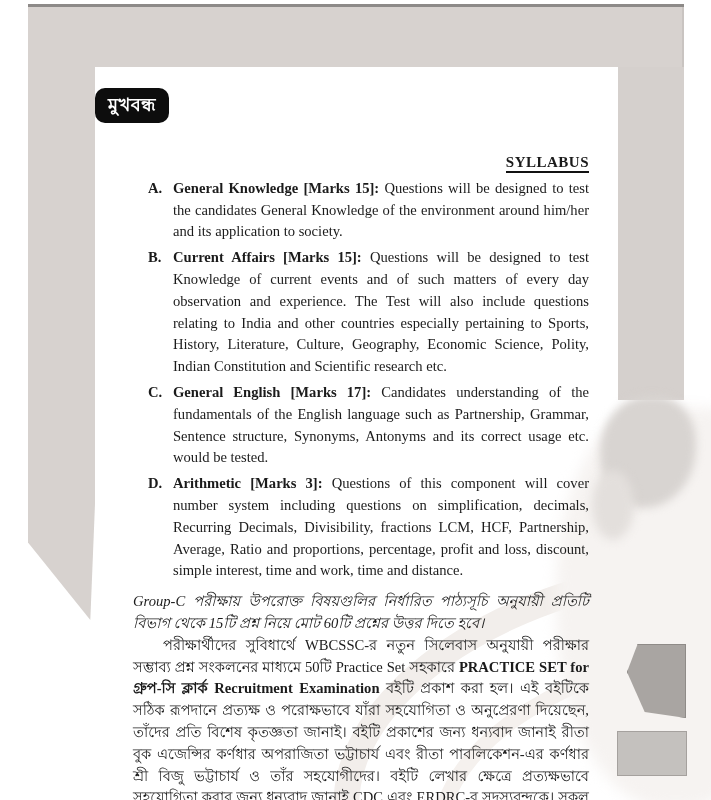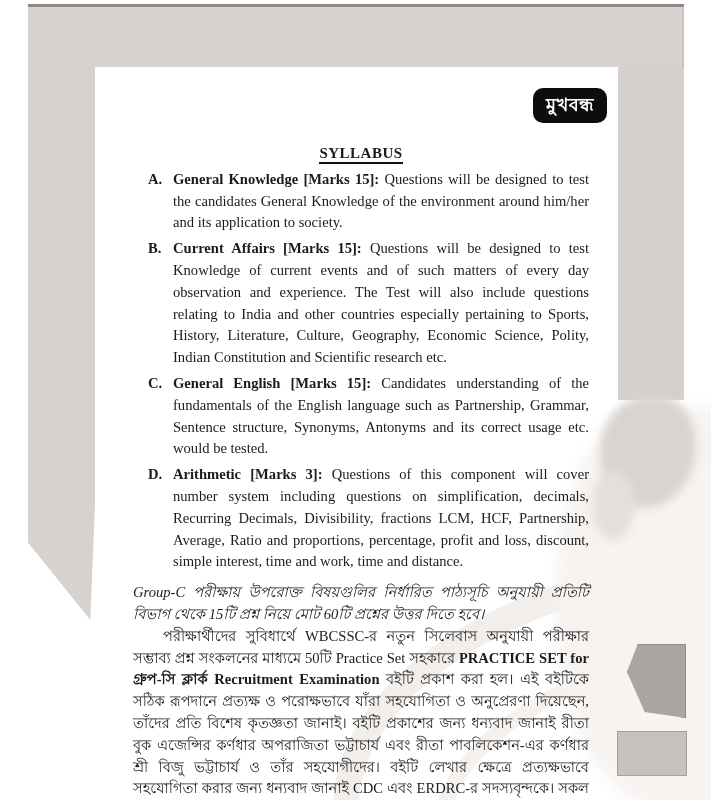--- a/index.html
+++ b/index.html
@@ -58,35 +58,35 @@
     position:absolute;left:627px;top:644px;width:57px;height:72px;
     background:#a9a5a2;border:1px solid #8f8b88;
     clip-path:polygon(18% 0,100% 0,100% 100%,30% 92%,0 38%);
   }
   .obj-light{
     position:absolute;left:617px;top:731px;width:68px;height:43px;
     background:#c4c1be;border:1px solid #a5a19e;
   }
   
   .title-wrap{
-    position:absolute;left:84px;top:88px;width:523px;text-align:right;
+    position:absolute;left:95px;top:88px;width:523px;text-align:left;
   }
   .title-badge{
     display:inline-block;background:#0d0d0d;color:#ffffff;
     font-weight:bold;font-size:18px;line-height:1;
     padding:8px 13px 9px;border-radius:10px;letter-spacing:.5px;
   }
   .content{
     position:absolute;left:133px;top:131px;width:456px;
     font-size:14.6px;line-height:21.8px;text-align:justify;
   }
   .content p{margin:0;}
   .intro2{text-align:left;}
   .syllabus-head{
-    text-align:center;margin:12px 0 4px;
+    text-align:right;margin:21px 0 4px;
   }
   .syllabus-head span{
     font-weight:bold;font-size:15px;letter-spacing:.5px;
     border-bottom:2.5px solid #111;padding-bottom:1px;
   }
   .item{position:relative;padding-left:40px;margin-top:4px;}
   .item .lbl{position:absolute;left:15px;top:0;font-weight:bold;}
   .item .ttl{font-weight:bold;}
   .para1{margin-top:9px !important;font-style:italic;}
   .para2{text-indent:30px;}
@@ -127,21 +127,21 @@
       <span class="ttl">General Knowledge [Marks 15]:</span><span> Questions will be designed to test the candidates General Knowledge of the environment around him/her and its application to society.</span>
     </div>
 
     <div class="item">
       <span class="lbl">B.</span>
       <span class="ttl">Current Affairs [Marks 15]:</span><span> Questions will be designed to test Knowledge of current events and of such matters of every day observation and experience. The Test will also include questions relating to India and other countries especially pertaining to Sports, History, Literature, Culture, Geography, Economic Science, Polity, Indian Constitution and Scientific research etc.</span>
     </div>
 
     <div class="item">
       <span class="lbl">C.</span>
-      <span class="ttl">General English [Marks 15]:</span><span> Candidates understanding of the fundamentals of the English language such as Partnership, Grammar, Sentence structure, Synonyms, Antonyms and its correct usage etc. would be tested.</span>
+      <span class="ttl">General English [Marks 17]:</span><span> Candidates understanding of the fundamentals of the English language such as Partnership, Grammar, Sentence structure, Synonyms, Antonyms and its correct usage etc. would be tested.</span>
     </div>
 
     <div class="item">
       <span class="lbl">D.</span>
       <span class="ttl">Arithmetic [Marks 3]:</span><span> Questions of this component will cover number system including questions on simplification, decimals, Recurring Decimals, Divisibility, fractions LCM, HCF, Partnership, Average, Ratio and proportions, percentage, profit and loss, discount, simple interest, time and work, time and distance.</span>
     </div>
 
     <p class="para1">Group-C পরীক্ষায় উপরোক্ত বিষয়গুলির নির্ধারিত পাঠ্যসূচি অনুযায়ী প্রতিটি বিভাগ থেকে 15টি প্রশ্ন নিয়ে মোট 60টি প্রশ্নের উত্তর দিতে হবে।</p>
 
     <p class="para2"><span>পরীক্ষার্থীদের সুবিধার্থে WBCSSC-র নতুন সিলেবাস অনুযায়ী পরীক্ষার সম্ভাব্য প্রশ্ন সংকলনের মাধ্যমে 50টি Practice Set সহকারে </span><span class="bold">PRACTICE SET for গ্রুপ-সি ক্লার্ক Recruitment Examination</span><span> বইটি প্রকাশ করা হল। এই বইটিকে সঠিক রূপদানে প্রত্যক্ষ ও পরোক্ষভাবে যাঁরা সহযোগিতা ও অনুপ্রেরণা দিয়েছেন, তাঁদের প্রতি বিশেষ কৃতজ্ঞতা জানাই। বইটি প্রকাশের জন্য ধন্যবাদ জানাই রীতা বুক এজেন্সির কর্ণধার অপরাজিতা ভট্টাচার্য এবং রীতা পাবলিকেশন-এর কর্ণধার শ্রী বিজু ভট্টাচার্য ও তাঁর সহযোগীদের। বইটি লেখার ক্ষেত্রে প্রত্যক্ষভাবে সহযোগিতা করার জন্য ধন্যবাদ জানাই CDC এবং ERDRC-র সদস্যবৃন্দকে। সকল শিক্ষানুরাগীর কাছে গঠনমূলক পরামর্শ প্রত্যাশা করি।</span></p>

